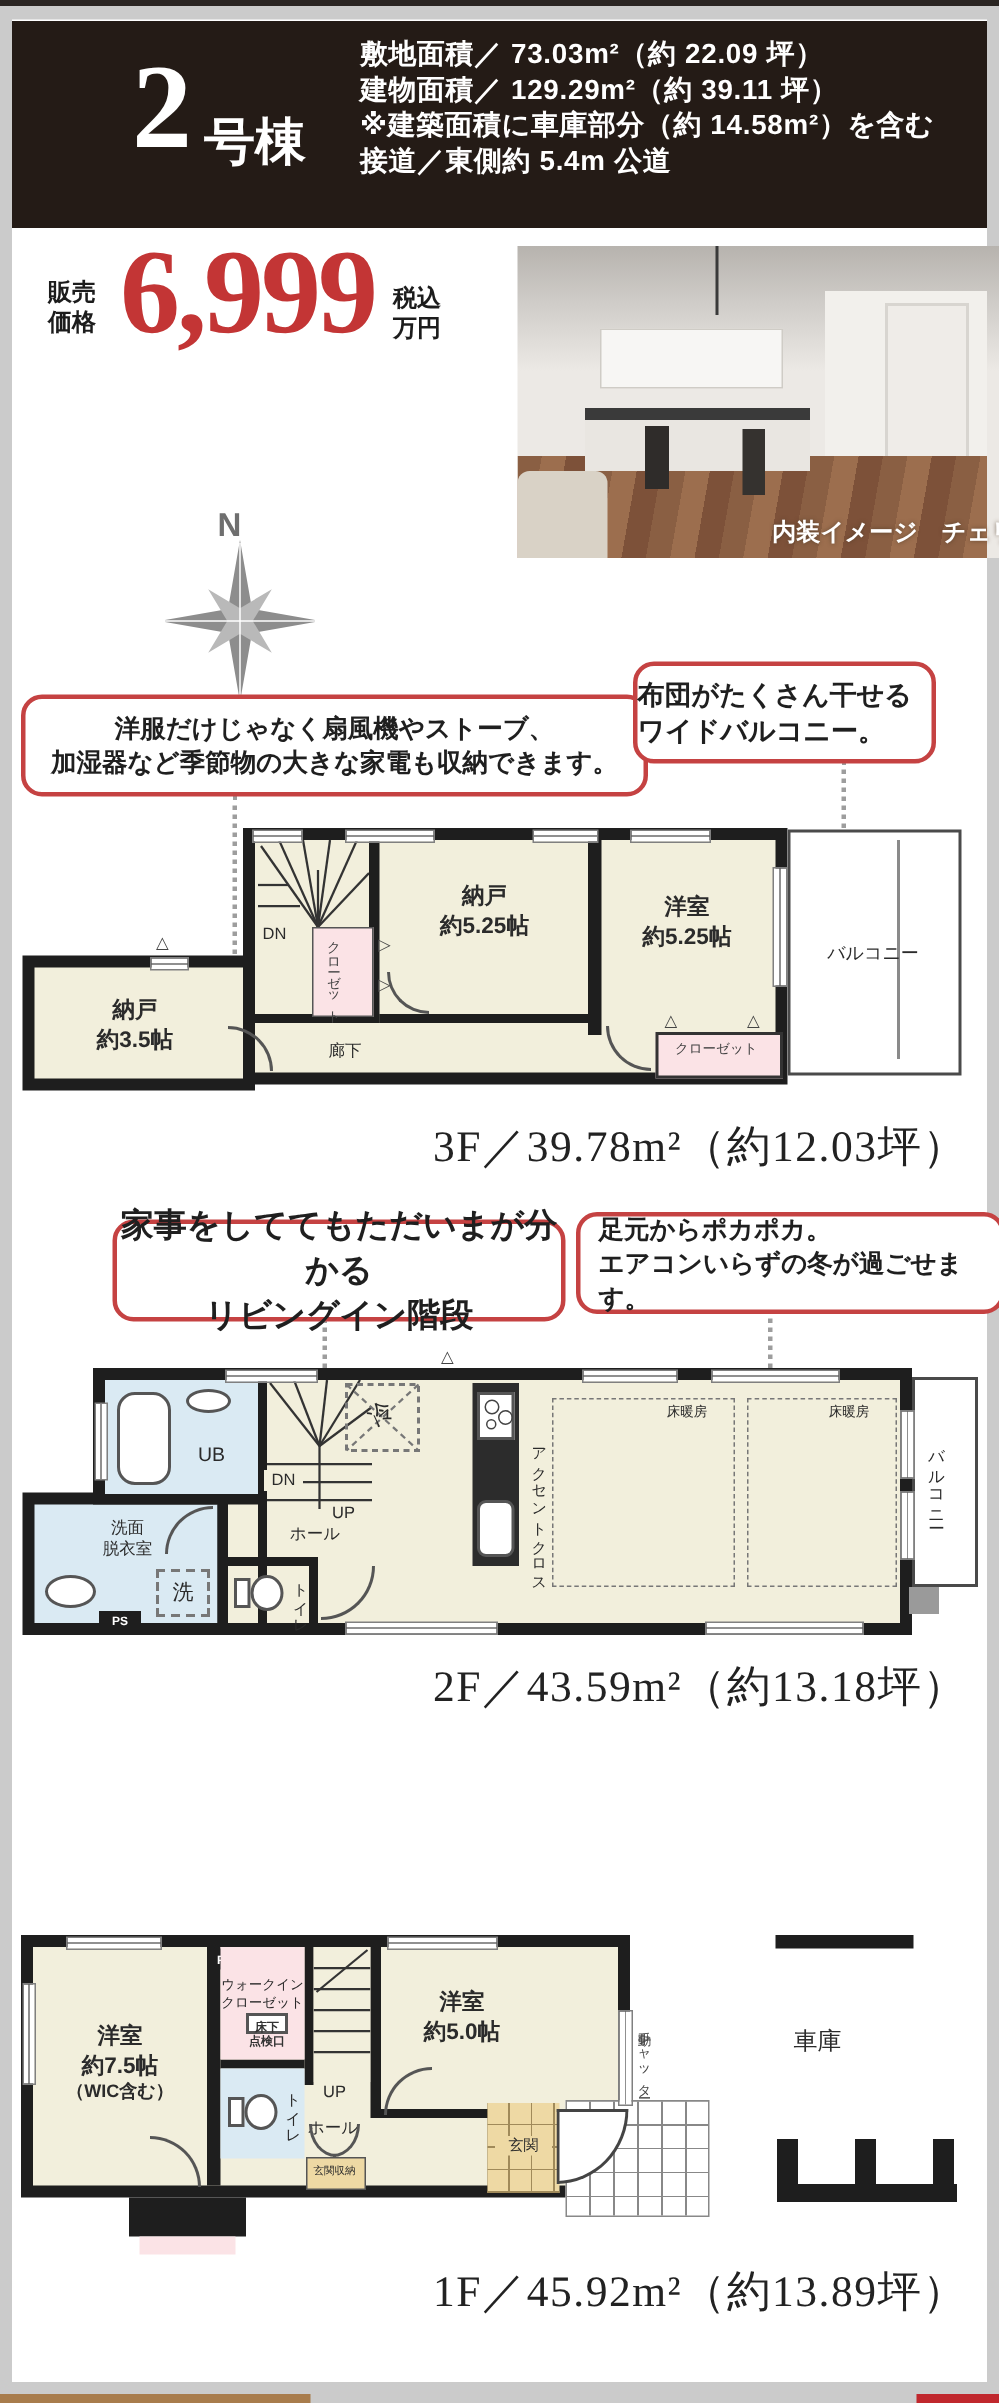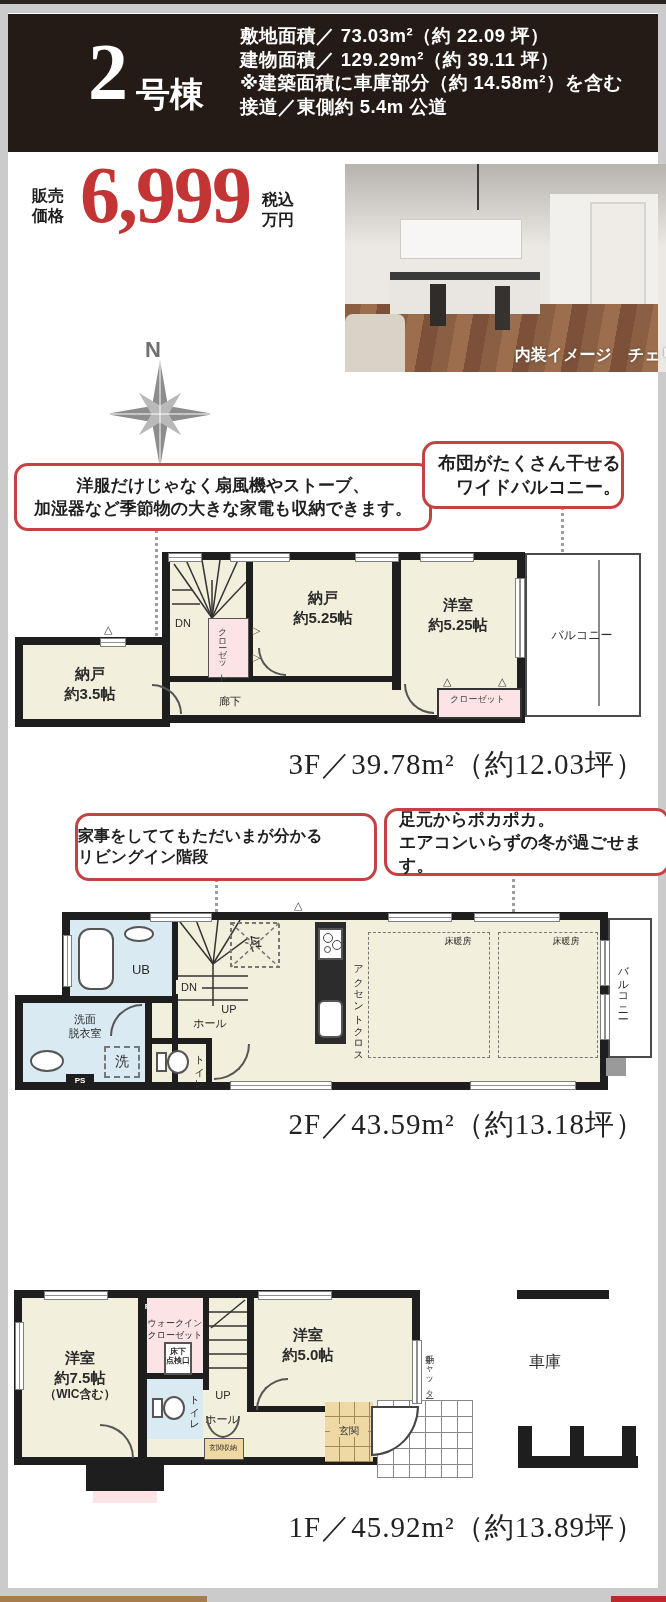--- a/index.html
+++ b/index.html
@@ -92,21 +92,21 @@
     <line x1="-2" y1="54" x2="102" y2="54" stroke="#fff" stroke-width="1"></line>
   </svg>
 
   <div class="callout" style="left:14px;top:463px;width:412px;height:62px;text-align:center;font-size:17px">
     <div>洋服だけじゃなく扇風機やストーブ、</div>
     <div>加湿器など季節物の大きな家電も収納できます。</div>
   </div>
   <div class="dotline" style="left:155px;top:530px;height:112px"></div>
   <div class="dot" style="left:151px;top:644px"></div>
 
-  <div class="callout" style="left:422px;top:441px;width:196px;height:62px;text-align:right;font-size:18px">
+  <div class="callout" style="left:422px;top:441px;width:196px;height:62px;text-align:left;font-size:18px">
     <div>布団がたくさん干せる</div>
     <div>ワイドバルコニー。</div>
   </div>
   <div class="dotline" style="left:561px;top:506px;height:78px"></div>
   <div class="dot" style="left:557px;top:585px"></div>
 
   <div class="wall" style="left:162px;top:552px;width:363px;height:171px"></div>
   <div class="room" style="left:170px;top:560px;width:347px;height:155px"></div>
   <div class="wall" style="left:15px;top:637px;width:155px;height:90px"></div>
   <div class="room" style="left:23px;top:645px;width:139px;height:74px"></div>
@@ -164,21 +164,21 @@
   <div class="arcTR" style="left:152px;top:684px;width:28px;height:28px"></div>
   <div class="arcBL" style="left:258px;top:648px;width:26px;height:26px"></div>
   <div class="arcBL" style="left:404px;top:684px;width:28px;height:28px"></div>
   <div class="tri" style="left:252px;top:625px">▷</div>
   <div class="tri" style="left:252px;top:652px">▷</div>
   <div class="tri" style="left:443px;top:676px">△</div>
   <div class="tri" style="left:498px;top:676px">△</div>
 
   <div class="arealbl" style="left:240px;top:745px;width:405px">3F／39.78m²（約12.03坪）</div>
 
-  <div class="callout" style="left:75px;top:813px;width:296px;height:62px;text-align:left;font-size:16px">
+  <div class="callout" style="left:75px;top:813px;width:296px;height:62px;text-align:center;font-size:22px">
     <div>家事をしててもただいまが分かる</div>
     <div>リビングイン階段</div>
   </div>
   <div class="dotline" style="left:215px;top:878px;height:48px"></div>
   <div class="dot" style="left:211px;top:926px"></div>
   <div class="callout" style="left:384px;top:808px;width:268px;height:62px;padding-left:12px;font-size:17px">
     <div>足元からポカポカ。</div>
     <div>エアコンいらずの冬が過ごせます。</div>
   </div>
   <div class="dotline" style="left:512px;top:872px;height:54px"></div>
@@ -285,21 +285,21 @@
     <div style="font-size:12px">（WIC含む）</div>
   </div>
 
   <div class="abs" style="left:140px;top:1299px;width:20px;height:14px;background:#1e1e1e"></div>
   <div class="lbl" style="left:140px;top:1302px;width:20px;font-size:8px;color:#fff">PS</div>
   <div class="pink abs" style="left:147px;top:1298px;width:56px;height:75px"></div>
   <div class="lbl" style="left:146px;top:1318px;width:58px;font-size:9px;font-weight:normal">
     <div>ウォークイン</div>
     <div>クローゼット</div>
   </div>
-  <div class="fix" style="left:164px;top:1342px;width:28px;height:33px">
+  <div class="fix" style="left:164px;top:1342px;width:28px;height:14px">
     <div class="tiny" style="text-align:center;padding-top:3px">
       <div>床下</div>
       <div>点検口</div>
     </div>
   </div>
 
   <div class="blue abs" style="left:147px;top:1379px;width:56px;height:60px"></div>
   <div class="fix" style="left:152px;top:1398px;width:11px;height:20px"></div>
   <div class="fix" style="left:163px;top:1396px;width:22px;height:24px;border-radius:50%"></div>
   <div class="lbl vtext" style="left:188px;top:1385px;height:44px;font-size:10px;font-weight:normal">トイレ</div>

